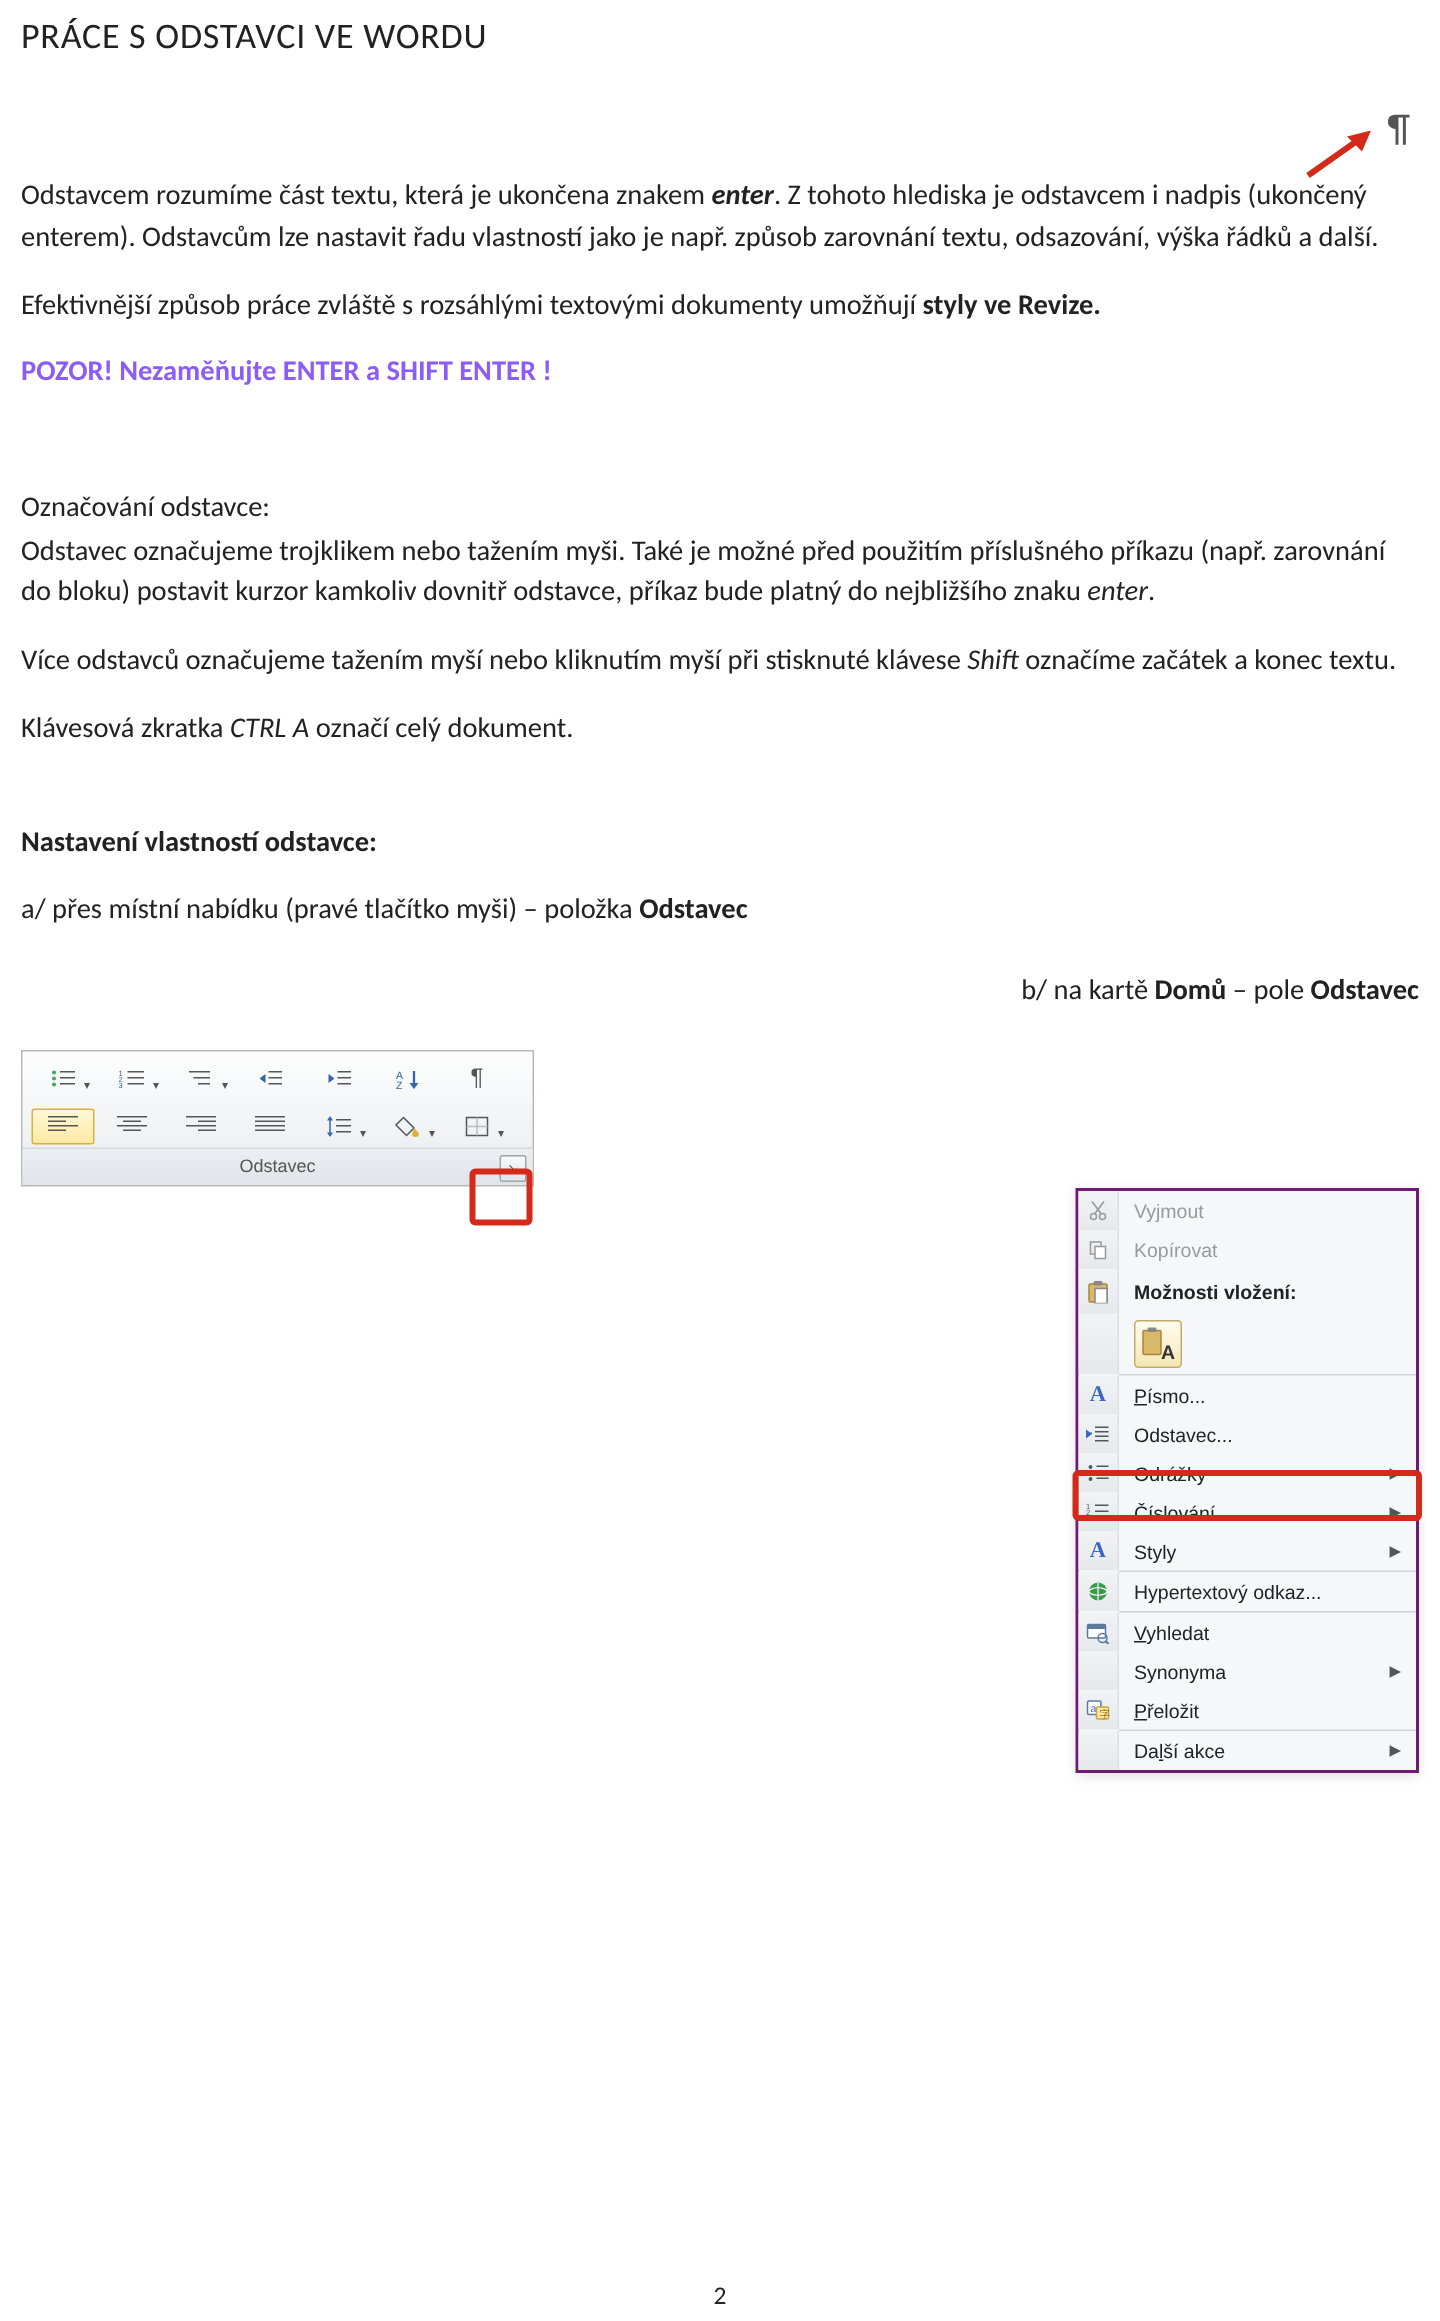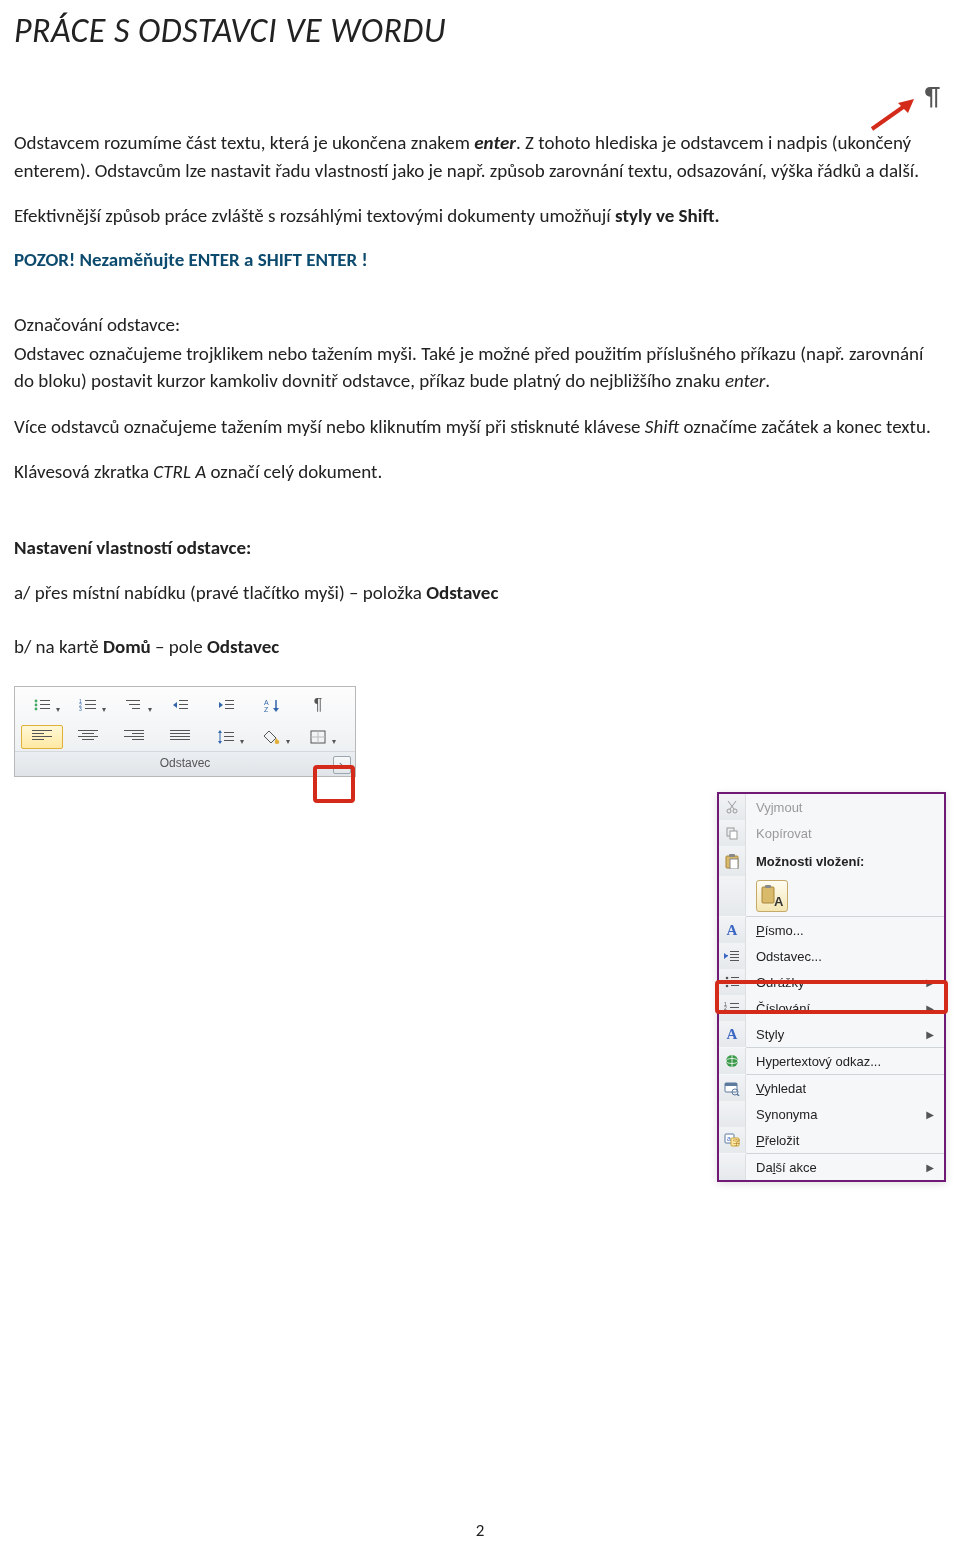--- a/index.html
+++ b/index.html
@@ -1,21 +1,21 @@
 <!DOCTYPE html>
 <html><head>
 <meta charset="utf-8">
 <style>
   html,body{margin:0;padding:0;background:#fff;font-family:Calibri,Arial,sans-serif;color:#222;}
   .page{width:960px;min-height:1547px;margin:0 auto;position:relative;box-sizing:border-box;padding:10px 14px 0 14px;}
-  h1{font-size:34px;margin:0 0 30px 0;font-weight:400;letter-spacing:.5px;font-style:italic;}
+  h1{font-size:24px;margin:0 0 30px 0;font-weight:400;letter-spacing:.5px;}
   p{font-size:19px;line-height:1.45;margin:0 0 18px 0;}
   .em{font-style:italic;}
   .bold{font-weight:700;}
-  .warn{color:#0c4a6e;font-weight:700;font-size:19px;margin-bottom:42px;display:block;}
+  .warn{color:#8b5cf6;font-weight:700;font-size:19px;margin-bottom:68px;display:block;}
   .pilcrow-wrap{text-align:right;position:relative;height:48px;}
   .pilcrow{font-size:26px;color:#555;display:inline-block;padding-right:6px;}
   .red-arrow{position:absolute;right:32px;top:18px;}
   .subhead{font-weight:400;font-size:19px;margin-bottom:4px;display:block;}
   .section-gap{height:30px;}
 
   
   .ribbon{width:340px;border:1px solid #b8b8b8;background:linear-gradient(#fdfdfd,#e8ecef);font-family:"Segoe UI",Tahoma,sans-serif;font-size:12px;color:#333;position:relative;}
   .tabs{display:flex;height:24px;align-items:center;background:linear-gradient(#f8f9fb,#eef1f4);border-bottom:1px solid #c8c8c8;}
   .tabs span{padding:0 12px;font-size:12px;}
@@ -61,21 +61,21 @@
       <polygon points="46,0 30,4 40,14" fill="#d42a1a"></polygon>
     </svg>
     <span class="pilcrow">¶</span>
   </div>
 
   <p>
     <span>Odstavcem rozumíme část textu, která je ukončena znakem </span><span class="em bold">enter</span><span>. Z tohoto hlediska je odstavcem i nadpis (ukončený enterem). Odstavcům lze nastavit řadu vlastností jako je např. způsob zarovnání textu, odsazování, výška řádků a další.</span>
   </p>
 
   <p>
-    <span>Efektivnější způsob práce zvláště s rozsáhlými textovými dokumenty umožňují </span><span class="bold">styly ve Shift.</span>
+    <span>Efektivnější způsob práce zvláště s rozsáhlými textovými dokumenty umožňují </span><span class="bold">styly ve Revize.</span>
   </p>
 
   <span class="warn">POZOR! Nezaměňujte ENTER a SHIFT ENTER !</span>
 
   <span class="subhead">Označování odstavce:</span>
   <p>
     <span>Odstavec označujeme trojklikem nebo tažením myši. Také je možné před použitím příslušného příkazu (např. zarovnání do bloku) postavit kurzor kamkoliv dovnitř odstavce, příkaz bude platný do nejbližšího znaku </span><span class="em">enter</span><span>.</span>
   </p>
 
   <p>
@@ -87,21 +87,21 @@
   </p>
 
   <div class="section-gap"></div>
 
   <p class="bold">Nastavení vlastností odstavce:</p>
 
   <p style="margin-bottom:26px;">
     <span>a/ přes místní nabídku (pravé tlačítko myši) – položka </span><span class="bold">Odstavec</span>
   </p>
 
-  <p style="margin-bottom:26px;">
+  <p style="margin-bottom:26px;text-align:right;">
     <span>b/ na kartě </span><span class="bold">Domů</span><span> – pole </span><span class="bold">Odstavec</span>
   </p>
 
   <div class="ribbon">
     <div class="btnrow">
       <div class="rbtn">
         <svg width="18" height="14">
             <circle cx="3" cy="3" r="1.4" fill="#4a6"></circle>
             <rect x="7" y="2" width="10" height="1" fill="#555"></rect>
             <circle cx="3" cy="7" r="1.4" fill="#4a6"></circle>

